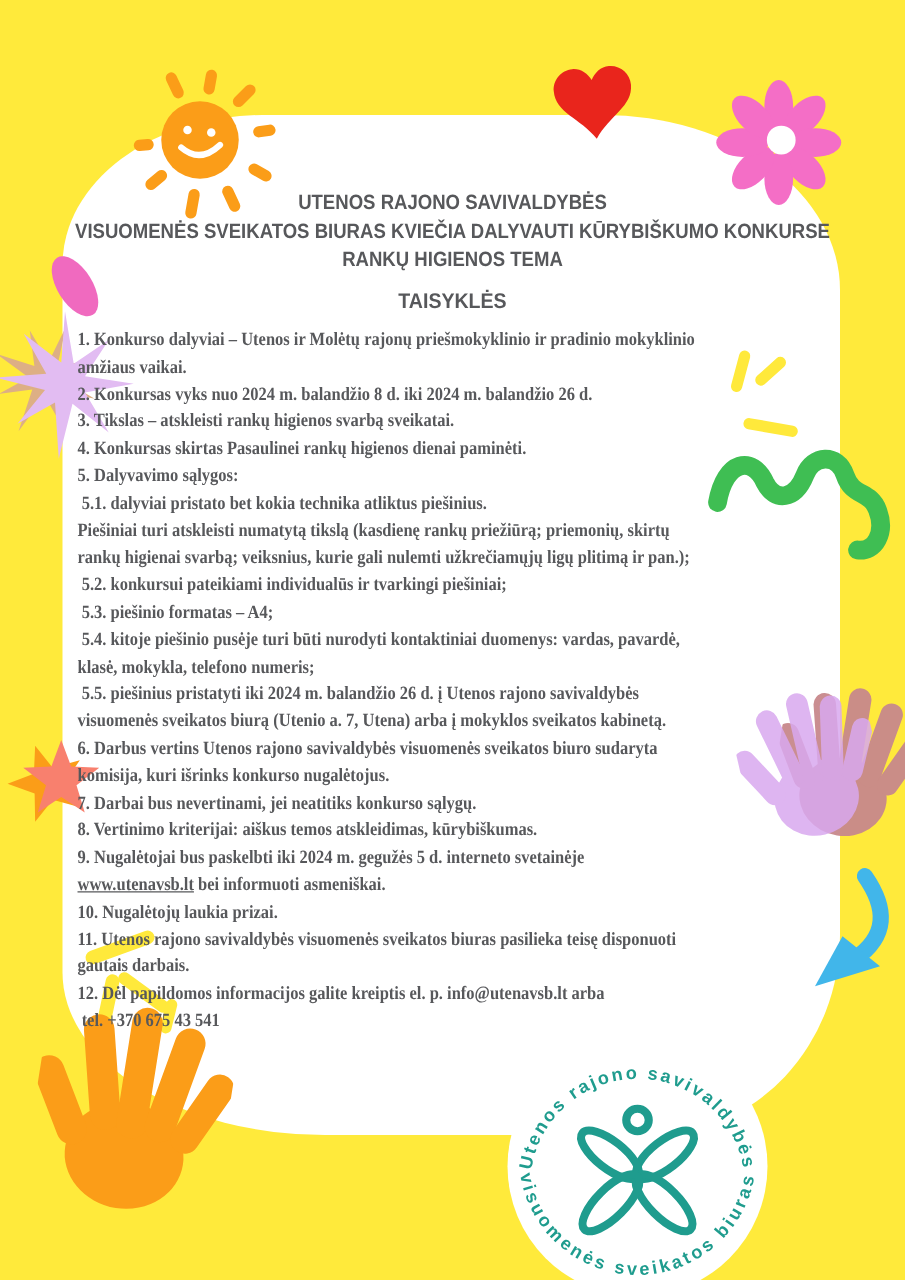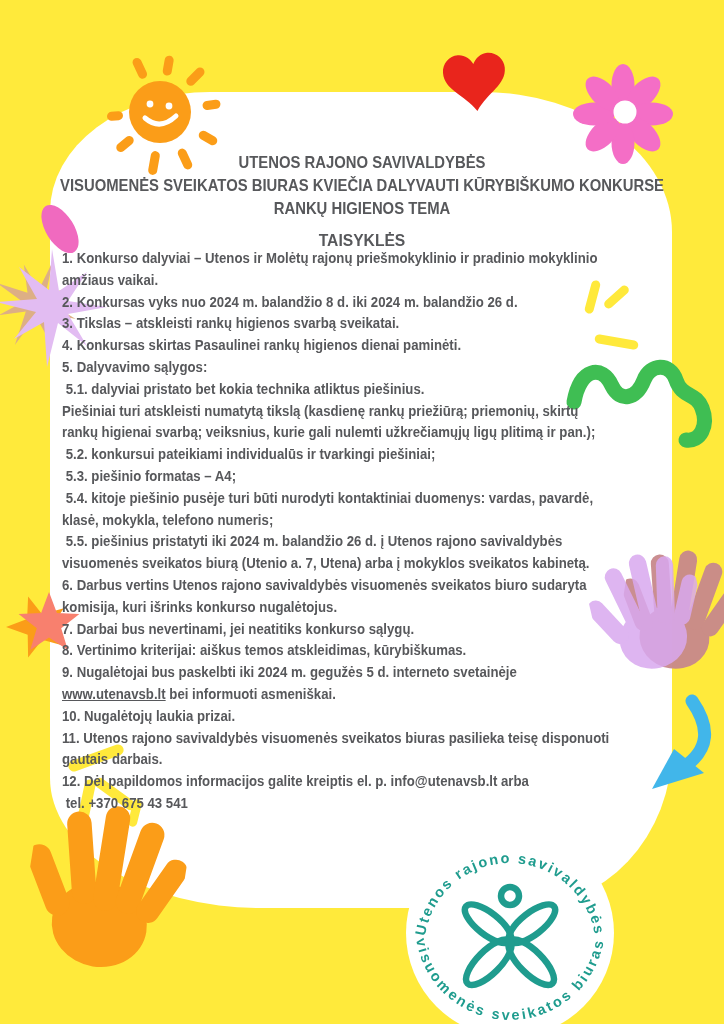--- a/index.html
+++ b/index.html
@@ -17,21 +17,21 @@
   .title-block{position:absolute;left:0;right:0;top:151px;text-align:center;}
   .title-line{
     font-weight:bold;font-size:16.5px;line-height:23px;color:#57585B;
     transform:scaleX(0.9);transform-origin:center;white-space:pre;
   }
   .rules-heading{
     position:absolute;left:0;right:0;top:231px;text-align:center;
     font-weight:bold;font-size:17px;color:#57585B;
     transform:scaleX(0.92);
   }
-  .body-block{position:absolute;left:62px;top:247px;width:600px;}
+  .body-block{position:absolute;left:62px;top:262px;width:600px;font-family:Liberation Serif, serif;}
   .ln{
     font-weight:bold;font-size:15px;line-height:21.8px;color:#57585B;
     white-space:pre;transform:scaleX(0.88);transform-origin:left center;
   }
   .u{text-decoration:underline;}
   .logo{position:absolute;left:405px;top:828px;width:210px;height:210px;}
 </style>
 </head>
 <body>
 

